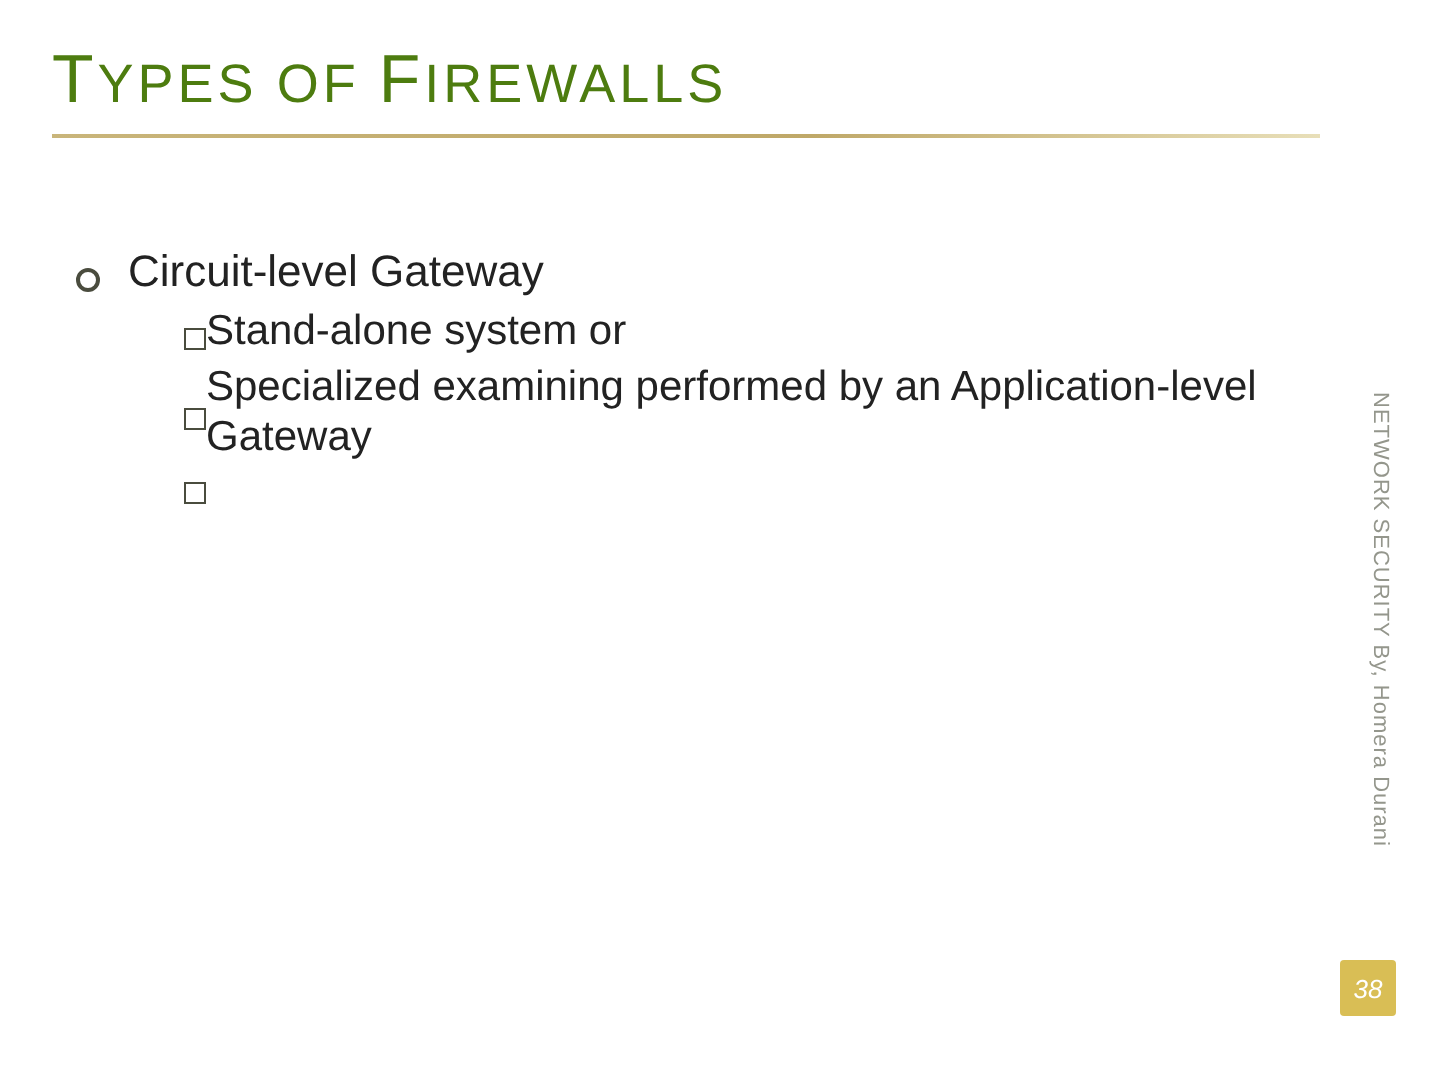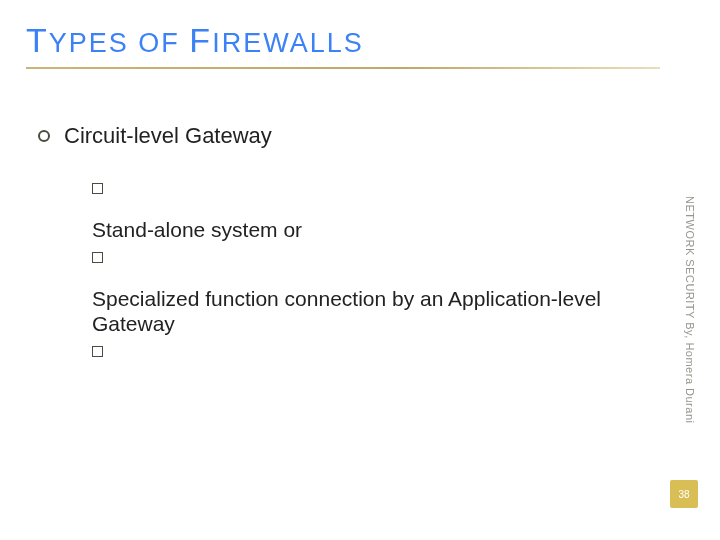--- a/index.html
+++ b/index.html
@@ -12,21 +12,21 @@
   .slide {
     width: 720px;
     height: 540px;
     position: relative;
     padding: 22px 34px 0 26px;
   }
   .title {
     font-family: Arial, "Helvetica Neue", Helvetica, sans-serif;
     font-size: 27px;
     letter-spacing: 2px;
-    color: #3b82f6;
+    color: #4d7c0f;
     font-variant: small-caps;
     line-height: 1.1;
     font-weight: 400;
   }
   .title .big { font-size: 34px; }
   .underline {
     margin-top: 8px;
     height: 2px;
     width: 634px;
     background: linear-gradient(to right, #c9b57a 0%, #bfa868 60%, #e8dfb9 100%);
@@ -34,42 +34,41 @@
   .content {
     margin-top: 54px;
     padding-left: 12px;
     padding-right: 40px;
     color: #222;
     font-size: 22px;
     line-height: 1.22;
   }
   .bullet-row {
     display: flex;
-    align-items: flex-start;
+    align-items: center;
     gap: 14px;
-    margin-bottom: 26px;
+    margin-bottom: 3px;
   }
   .circle-bullet {
     width: 12px; height: 12px;
     border: 2px solid #4a4c3e;
     border-radius: 50%;
     margin-top: 7px;
     flex: 0 0 auto;
   }
   .subitems {
     margin-left: 54px;
     margin-top: 2px;
     font-size: 21px;
   }
   .subitem {
     display: flex;
-    align-items: flex-start;
-    gap: 23px;
+    align-items: center;
+    gap: 0;
     margin-bottom: 2px;
-    flex-direction: column;
   }
   .square-bullet {
     width: 11px; height: 11px;
     border: 1.5px solid #4a4c3e;
     margin-top: 7px;
     flex: 0 0 auto;
   }
   .sidelabel {
     position: absolute;
     right: 24px;
@@ -82,25 +81,26 @@
   }
   .pagenum {
     position: absolute;
     right: 22px;
     bottom: 32px;
     width: 28px;
     height: 28px;
     background: #d9be55;
     color: #fff;
     font-family: Arial, Helvetica, sans-serif;
-    font-size: 10px;
+    font-size: 13px;
     display: flex;
     align-items: center;
     justify-content: center;
     border-radius: 2px;
+    font-style: italic;
   }
 </style>
 </head>
 <body>
 
 <div class="slide">
 
   <div class="title">
     <span class="big">T</span><span>YPES</span>
     <span>OF</span>
@@ -113,21 +113,21 @@
       <div class="circle-bullet"></div>
       <div>Circuit-level Gateway</div>
     </div>
     <div class="subitems">
       <div class="subitem">
         <div class="square-bullet"></div>
         <div>Stand-alone system or</div>
       </div>
       <div class="subitem">
         <div class="square-bullet"></div>
-        <div>Specialized function connection by an Application-level Gateway</div>
+        <div>Specialized examining performed by an Application-level Gateway</div>
       </div>
       <div class="subitem">
         <div class="square-bullet"></div>
       </div>
     </div>
   </div>
 
   <div class="sidelabel">NETWORK SECURITY   By, Homera Durani</div>
 
   <div class="pagenum">

